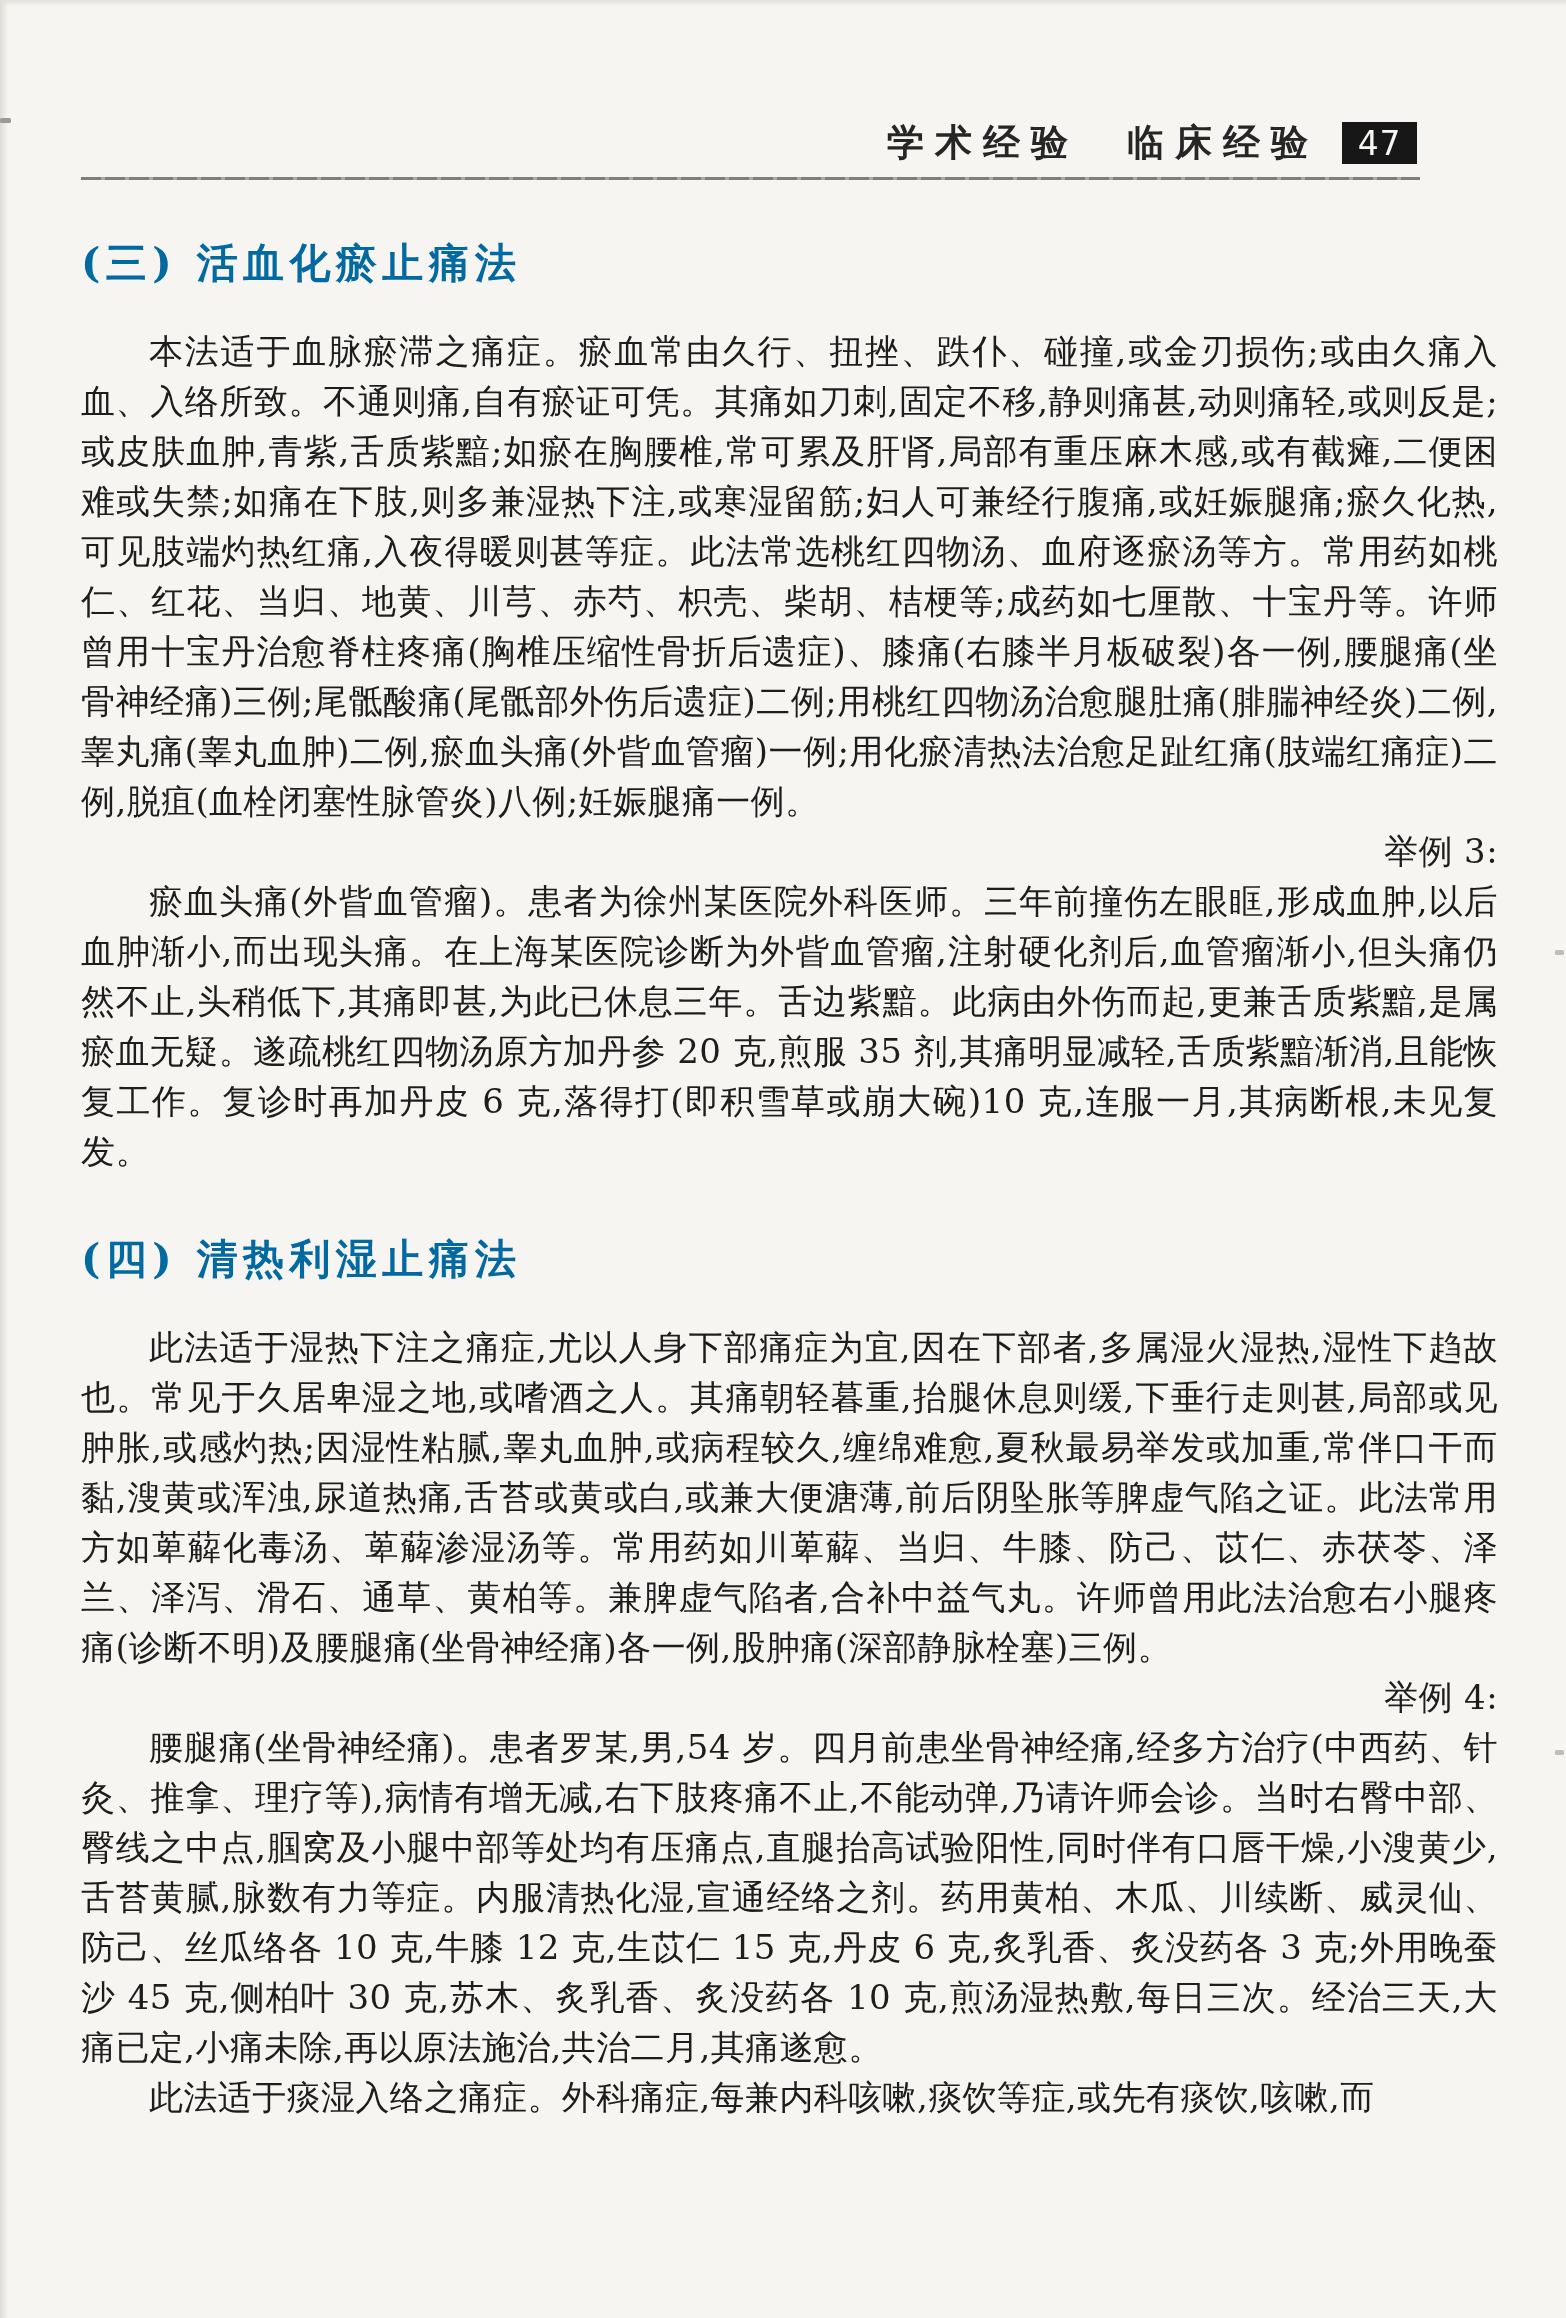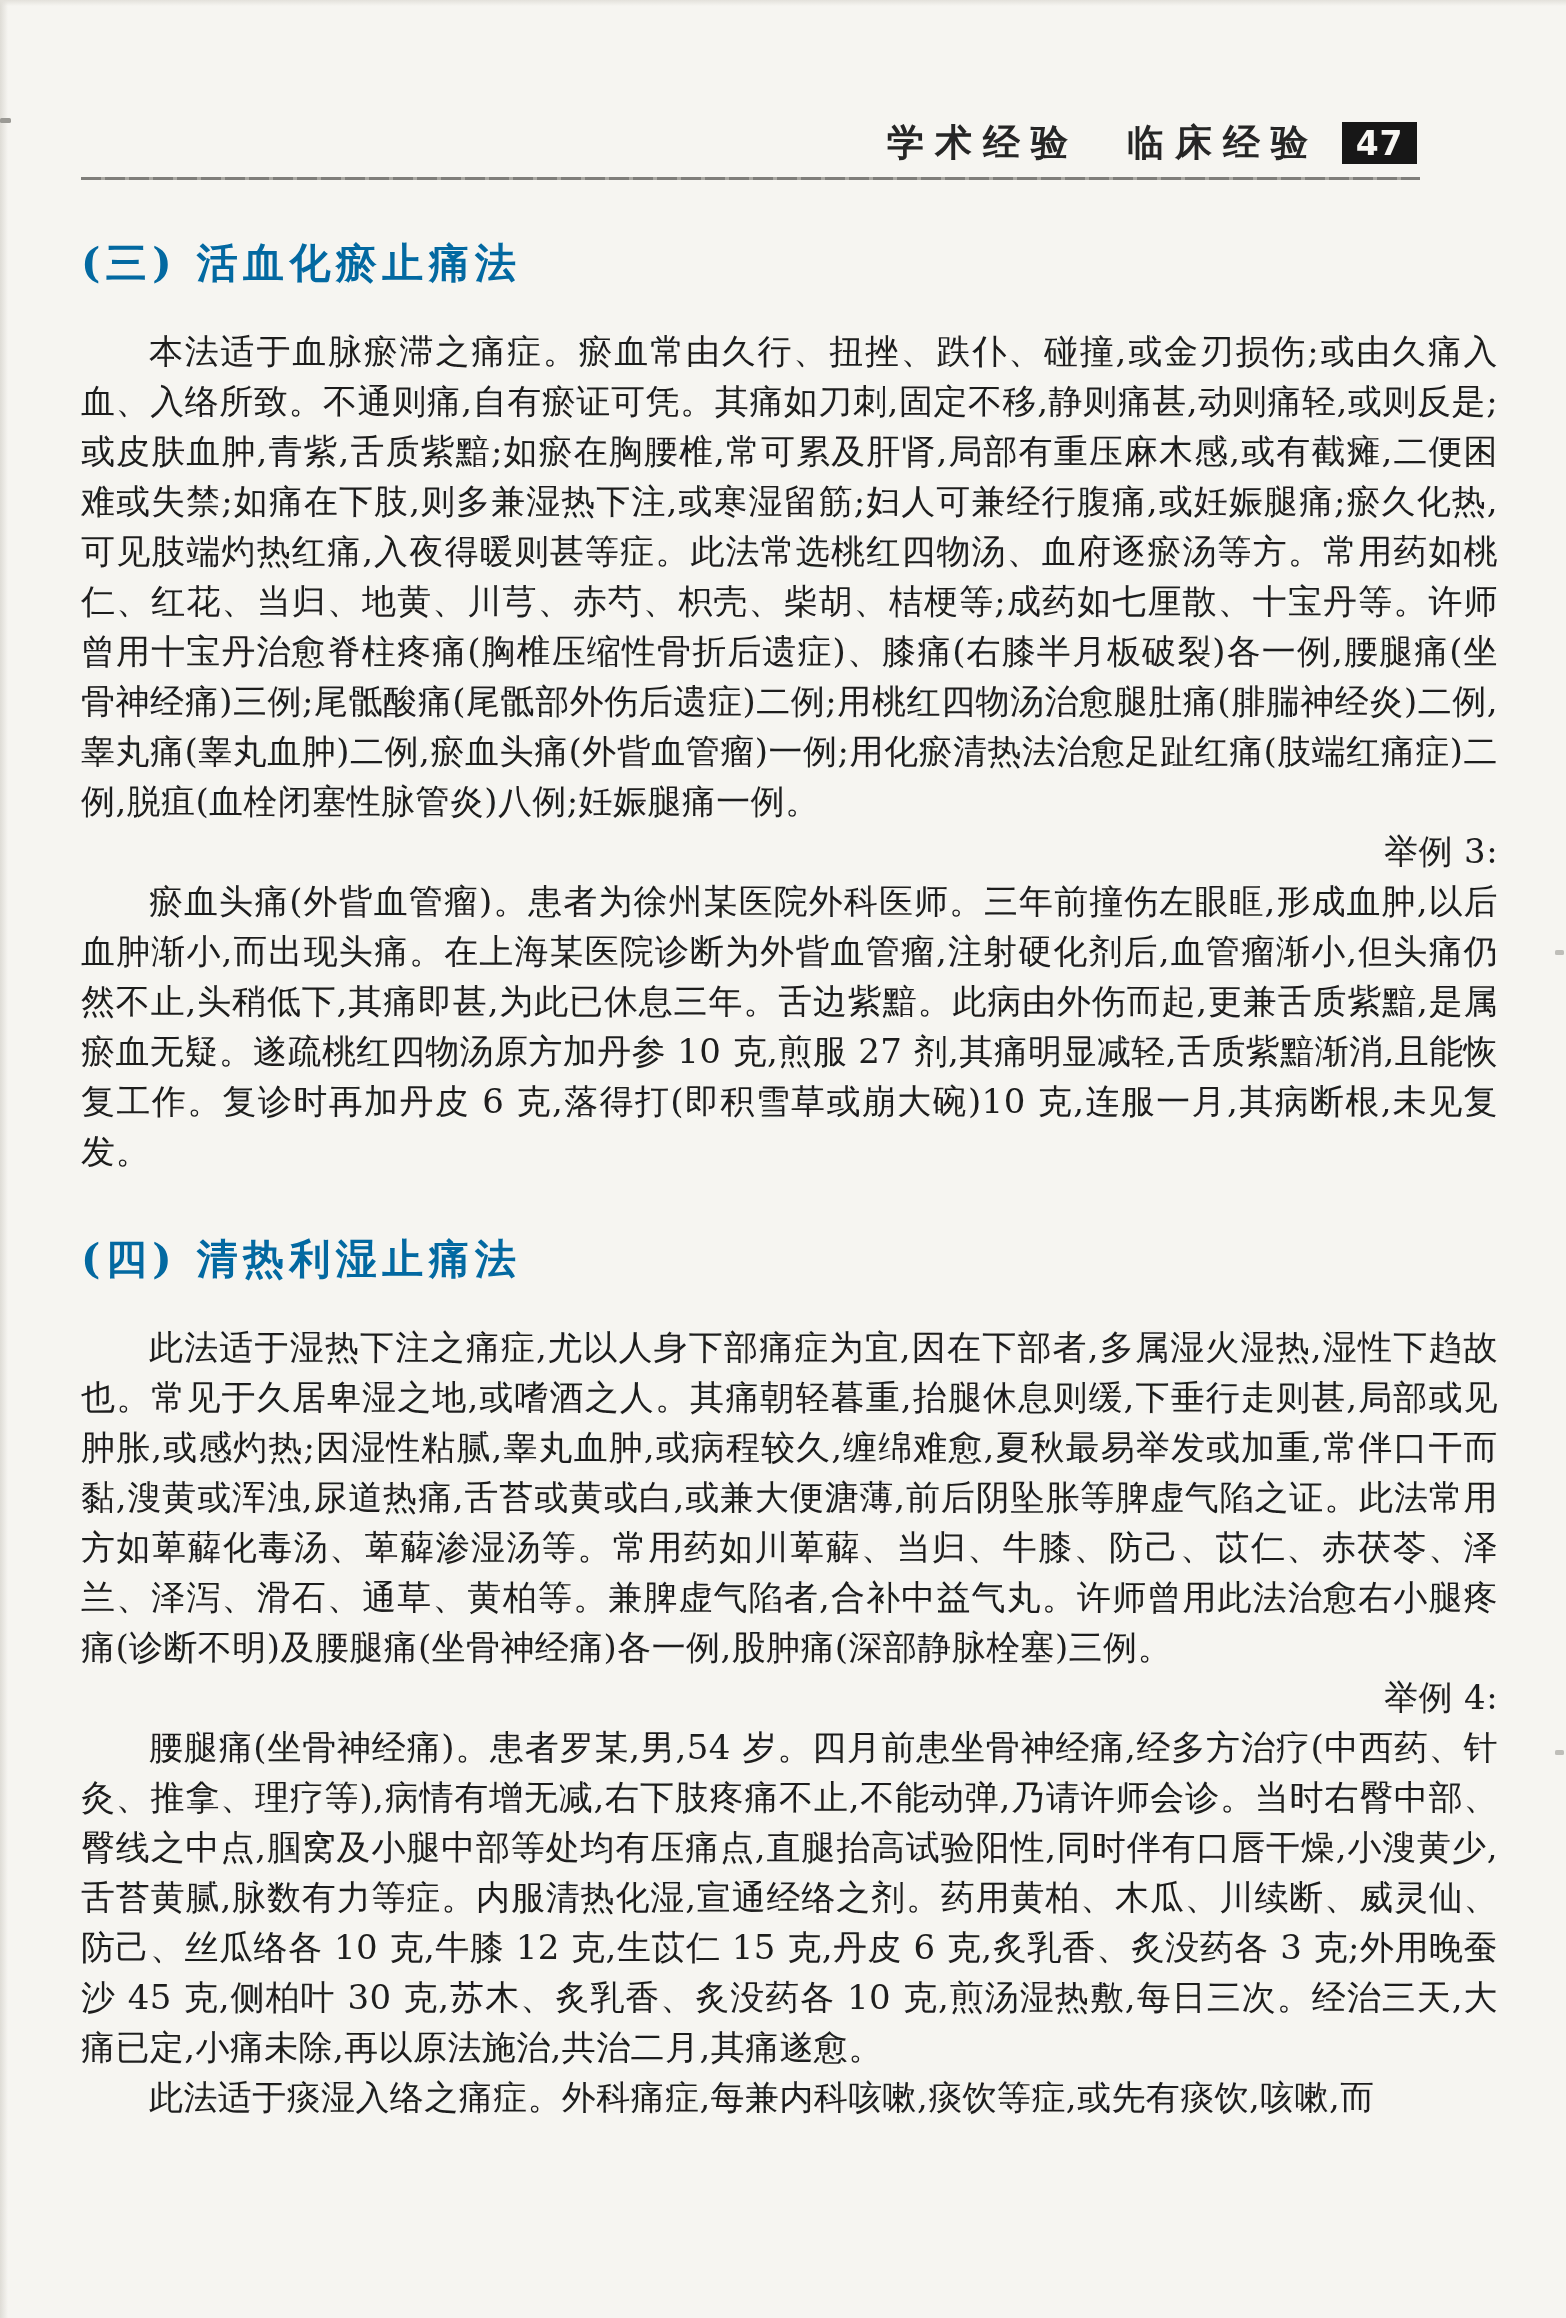--- a/index.html
+++ b/index.html
@@ -61,21 +61,21 @@
     color: #262626;
     white-space: nowrap;
   }
   .page-number {
     width: 75px;
     height: 42px;
     background: #171717;
     color: #f7f6f2;
     font-family: "DejaVu Sans", sans-serif;
     font-size: 33px;
-    font-weight: bold;
+    font-weight: normal;
     display: flex;
     align-items: center;
     justify-content: center;
     letter-spacing: 0.8px;
   }
   .header-rule {
     margin-top: 9.3px;
     margin-right: 78px;
     height: 3.1px;
     background: repeating-linear-gradient(90deg,
@@ -125,21 +125,21 @@
     <span class="running-title">学术经验　临床经验</span>
     <span class="page-number">47</span>
   </div>
   <div class="header-rule"></div>
 
   <div class="content">
 
     <h2 class="section-heading">(三) 活血化瘀止痛法</h2>
     <p class="body-par">本法适于血脉瘀滞之痛症。瘀血常由久行、扭挫、跌仆、碰撞,或金刃损伤;或由久痛入血、入络所致。不通则痛,自有瘀证可凭。其痛如刀刺,固定不移,静则痛甚,动则痛轻,或则反是;或皮肤血肿,青紫,舌质紫黯;如瘀在胸腰椎,常可累及肝肾,局部有重压麻木感,或有截瘫,二便困难或失禁;如痛在下肢,则多兼湿热下注,或寒湿留筋;妇人可兼经行腹痛,或妊娠腿痛;瘀久化热,可见肢端灼热红痛,入夜得暖则甚等症。此法常选桃红四物汤、血府逐瘀汤等方。常用药如桃仁、红花、当归、地黄、川芎、赤芍、枳壳、柴胡、桔梗等;成药如七厘散、十宝丹等。许师曾用十宝丹治愈脊柱疼痛(胸椎压缩性骨折后遗症)、膝痛(右膝半月板破裂)各一例,腰腿痛(坐骨神经痛)三例;尾骶酸痛(尾骶部外伤后遗症)二例;用桃红四物汤治愈腿肚痛(腓腨神经炎)二例,睾丸痛(睾丸血肿)二例,瘀血头痛(外眥血管瘤)一例;用化瘀清热法治愈足趾红痛(肢端红痛症)二例,脱疽(血栓闭塞性脉管炎)八例;妊娠腿痛一例。</p>
     <p class="example-label">举例 3:</p>
-    <p class="body-par">瘀血头痛(外眥血管瘤)。患者为徐州某医院外科医师。三年前撞伤左眼眶,形成血肿,以后血肿渐小,而出现头痛。在上海某医院诊断为外眥血管瘤,注射硬化剂后,血管瘤渐小,但头痛仍然不止,头稍低下,其痛即甚,为此已休息三年。舌边紫黯。此病由外伤而起,更兼舌质紫黯,是属瘀血无疑。遂疏桃红四物汤原方加丹参 10 克,煎服 27 剂,其痛明显减轻,舌质紫黯渐消,且能恢复工作。复诊时再加丹皮 6 克,落得打(即积雪草或崩大碗)10 克,连服一月,其病断根,未见复发。</p>
+    <p class="body-par">瘀血头痛(外眥血管瘤)。患者为徐州某医院外科医师。三年前撞伤左眼眶,形成血肿,以后血肿渐小,而出现头痛。在上海某医院诊断为外眥血管瘤,注射硬化剂后,血管瘤渐小,但头痛仍然不止,头稍低下,其痛即甚,为此已休息三年。舌边紫黯。此病由外伤而起,更兼舌质紫黯,是属瘀血无疑。遂疏桃红四物汤原方加丹参 20 克,煎服 35 剂,其痛明显减轻,舌质紫黯渐消,且能恢复工作。复诊时再加丹皮 6 克,落得打(即积雪草或崩大碗)10 克,连服一月,其病断根,未见复发。</p>
 
     <h2 class="section-heading">(四) 清热利湿止痛法</h2>
     <p class="body-par">此法适于湿热下注之痛症,尤以人身下部痛症为宜,因在下部者,多属湿火湿热,湿性下趋故也。常见于久居卑湿之地,或嗜酒之人。其痛朝轻暮重,抬腿休息则缓,下垂行走则甚,局部或见肿胀,或感灼热;因湿性粘腻,睾丸血肿,或病程较久,缠绵难愈,夏秋最易举发或加重,常伴口干而黏,溲黄或浑浊,尿道热痛,舌苔或黄或白,或兼大便溏薄,前后阴坠胀等脾虚气陷之证。此法常用方如萆薢化毒汤、萆薢渗湿汤等。常用药如川萆薢、当归、牛膝、防己、苡仁、赤茯苓、泽兰、泽泻、滑石、通草、黄柏等。兼脾虚气陷者,合补中益气丸。许师曾用此法治愈右小腿疼痛(诊断不明)及腰腿痛(坐骨神经痛)各一例,股肿痛(深部静脉栓塞)三例。</p>
     <p class="example-label">举例 4:</p>
     <p class="body-par">腰腿痛(坐骨神经痛)。患者罗某,男,54 岁。四月前患坐骨神经痛,经多方治疗(中西药、针灸、推拿、理疗等),病情有增无减,右下肢疼痛不止,不能动弹,乃请许师会诊。当时右臀中部、臀线之中点,腘窝及小腿中部等处均有压痛点,直腿抬高试验阳性,同时伴有口唇干燥,小溲黄少,舌苔黄腻,脉数有力等症。内服清热化湿,宣通经络之剂。药用黄柏、木瓜、川续断、威灵仙、防己、丝瓜络各 10 克,牛膝 12 克,生苡仁 15 克,丹皮 6 克,炙乳香、炙没药各 3 克;外用晚蚕沙 45 克,侧柏叶 30 克,苏木、炙乳香、炙没药各 10 克,煎汤湿热敷,每日三次。经治三天,大痛已定,小痛未除,再以原法施治,共治二月,其痛遂愈。</p>
 
     <p class="body-par">此法适于痰湿入络之痛症。外科痛症,每兼内科咳嗽,痰饮等症,或先有痰饮,咳嗽,而</p>
 
   </div>
 </div>

